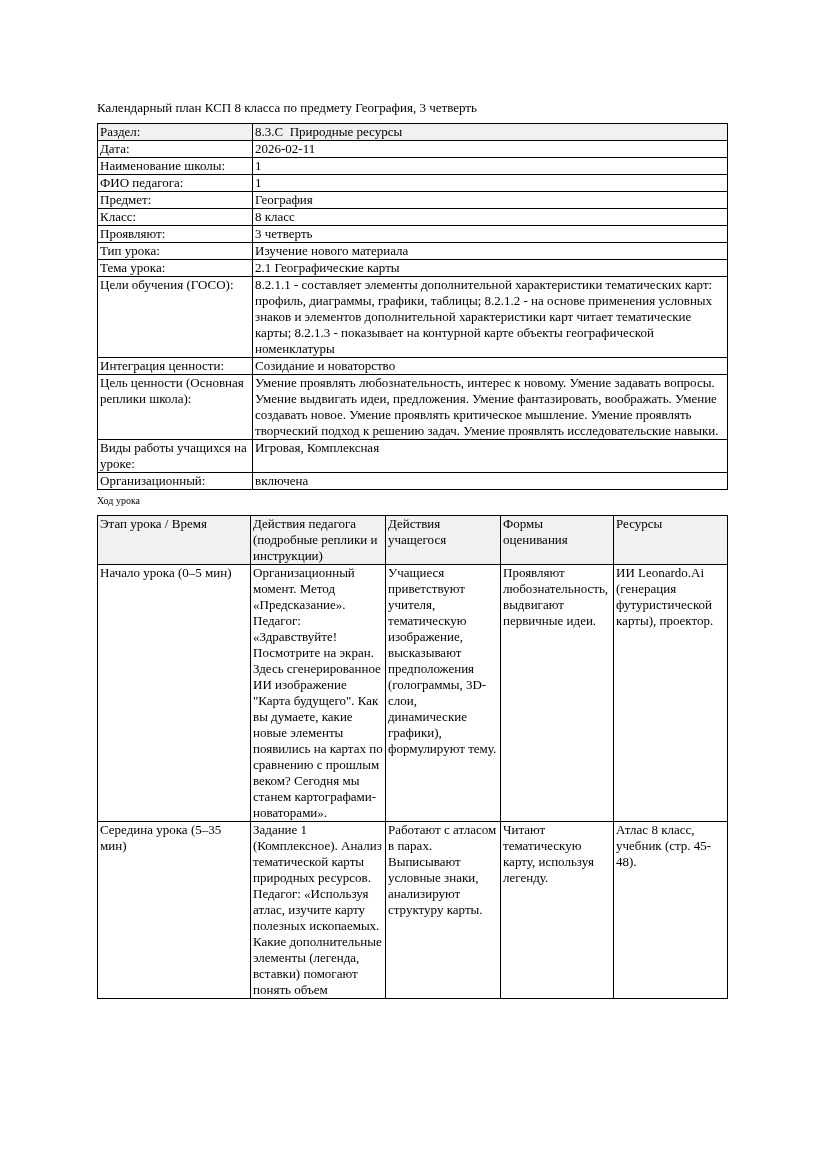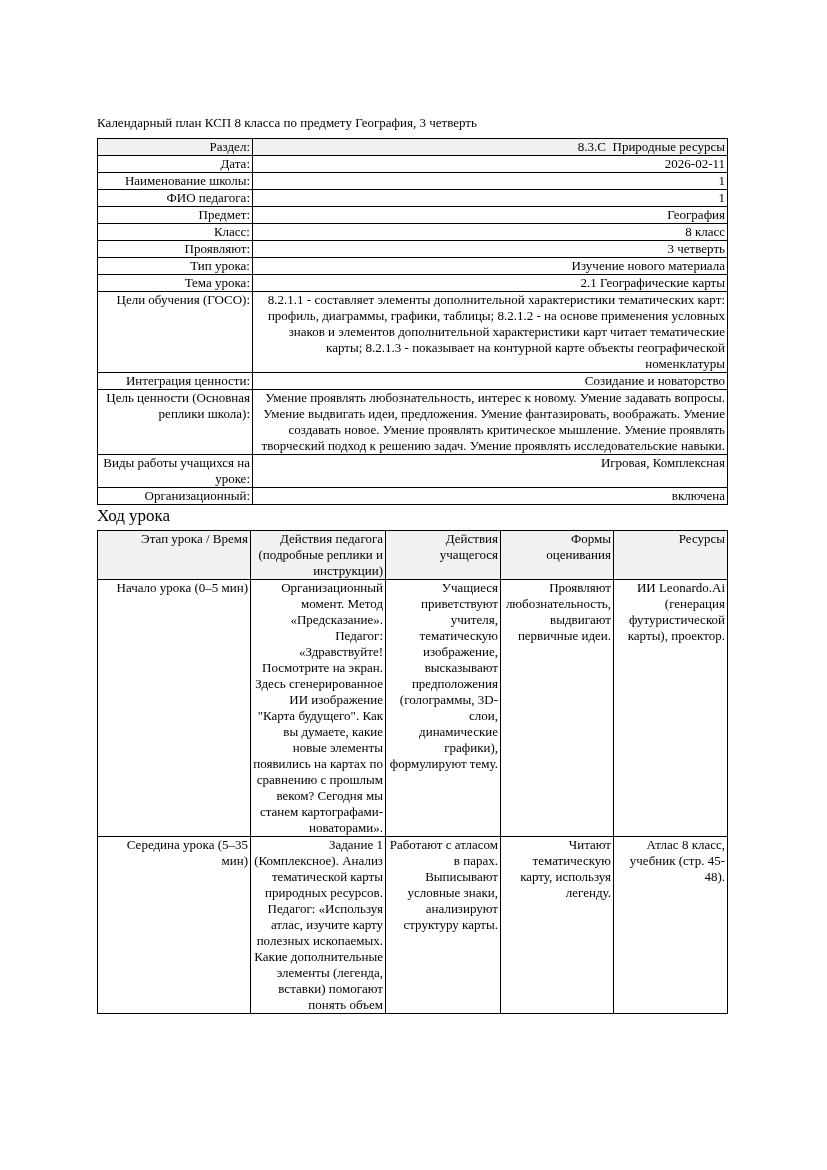--- a/index.html
+++ b/index.html
@@ -15,42 +15,42 @@
     position: absolute; left: 0; top: 0;
     width: 827px; height: 1170px;
     background: #ffffff;
   }
   .content {
     position: absolute; left: 97px; top: 99px;
     width: 630px;
   }
   .doc-title {
     font-size: 13px; line-height: 16px;
-    margin: 16px 0 7px 0;
+    margin: 1px 0 7px 0;
     font-weight: normal;
   }
   table {
     border-collapse: collapse;
     table-layout: fixed;
     width: 630px;
     font-size: 13px;
   }
   td, th {
     border: 1px solid #000000;
     vertical-align: top;
     padding: 0 2px;
     line-height: 16px;
     font-weight: normal;
-    text-align: right;
+    text-align: left;
     white-space: pre-wrap;
     overflow-wrap: break-word;
   }
   tr.hdr td, tr.hdr th { background: #f1f1ef; }
   .section-heading {
-    font-size: 17px; line-height: 16px;
+    font-size: 10px; line-height: 16px;
     margin: 3px 0 6px 0;
     font-weight: normal;
   }
 </style>
 </head>
 <body>
 
 <div class="page">
   <div class="content">
 

